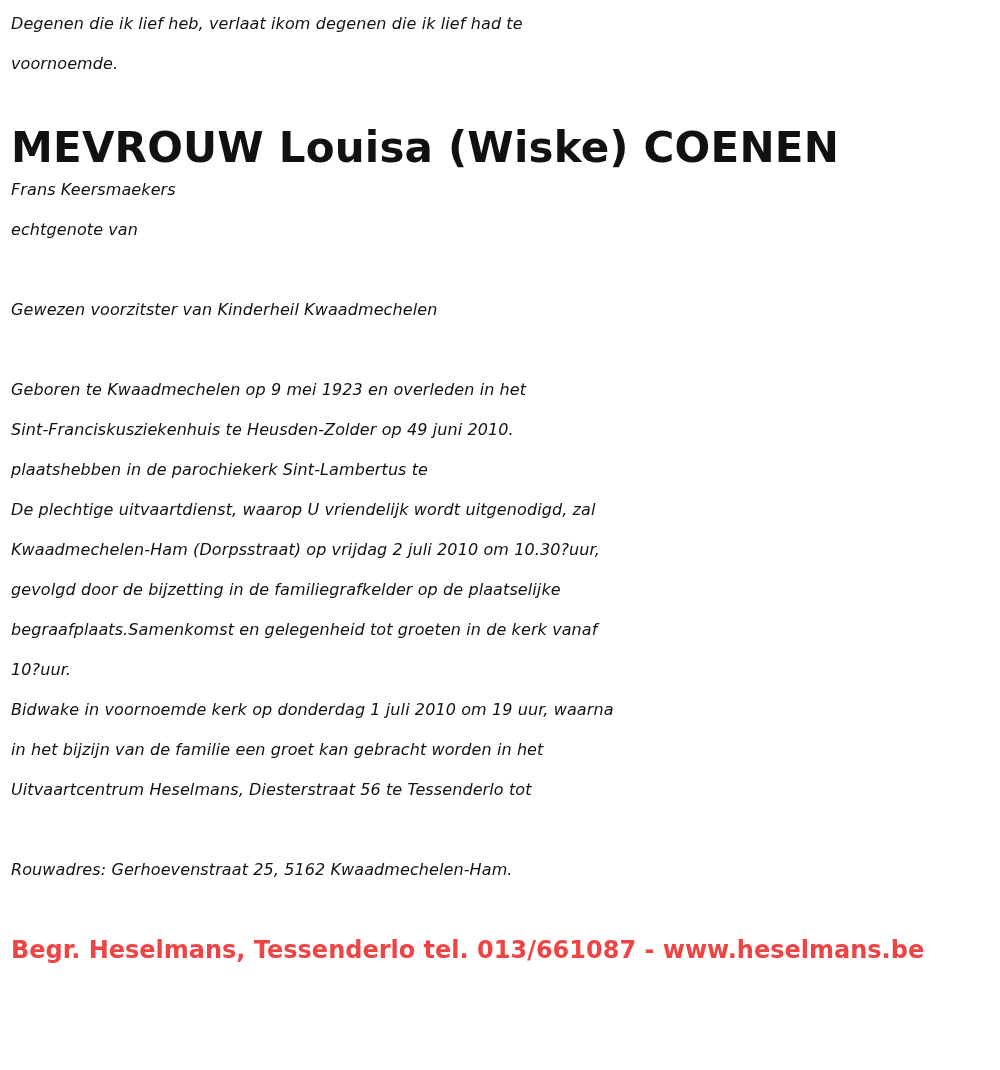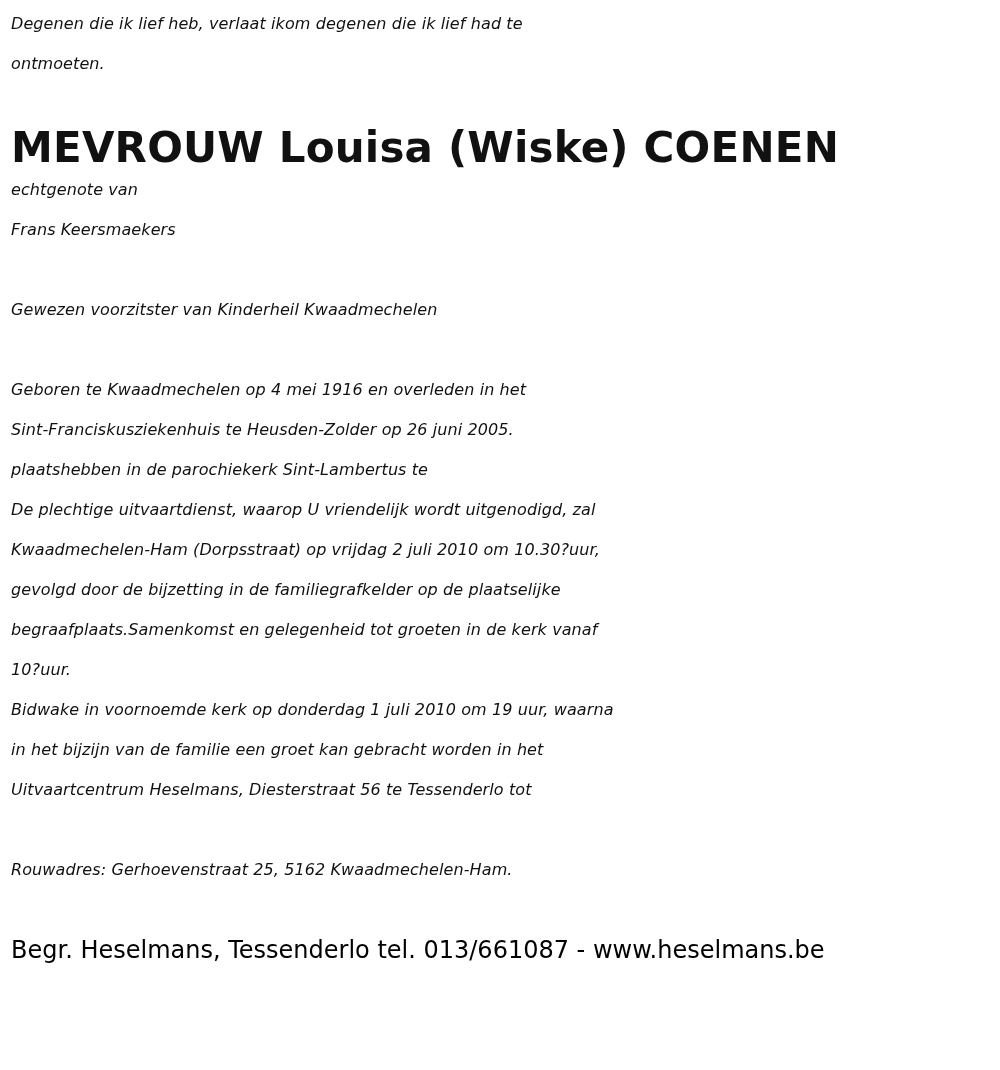--- a/index.html
+++ b/index.html
@@ -32,52 +32,53 @@
     }
     .title {
       font-size: 42px;
       font-weight: bold;
       line-height: 40px;
       padding-top: 4px;
       padding-bottom: 2px;
       letter-spacing: 0.2px;
     }
     .footer {
-      color: #000000;
+      color: #ef4444;
       font-size: 24px;
       line-height: 40px;
       white-space: nowrap;
       margin-top: 40px;
+      font-weight: bold;
     }
   </style>
 </head>
 <body>
 
 <div class="page">
 
   <div class="intro">
     <div class="line">Degenen die ik lief heb, verlaat ikom degenen die ik lief had te</div>
-    <div class="line">ontmoeten.</div>
+    <div class="line">voornoemde.</div>
   </div>
 
   <div class="title">MEVROUW Louisa (Wiske) COENEN</div>
+  <div class="line">Frans Keersmaekers</div>
   <div class="line">echtgenote van</div>
-  <div class="line">Frans Keersmaekers</div>
 
   <div class="gap"></div>
 
   <div>
     <div class="line">Gewezen voorzitster van Kinderheil Kwaadmechelen</div>
   </div>
 
   <div class="gap"></div>
 
   <div>
-    <div class="line">Geboren te Kwaadmechelen op 4 mei 1916 en overleden in het</div>
-    <div class="line">Sint-Franciskusziekenhuis te Heusden-Zolder op 26 juni 2005.</div>
+    <div class="line">Geboren te Kwaadmechelen op 9 mei 1923 en overleden in het</div>
+    <div class="line">Sint-Franciskusziekenhuis te Heusden-Zolder op 49 juni 2010.</div>
     <div class="line">plaatshebben in de parochiekerk Sint-Lambertus te</div>
     <div class="line">De plechtige uitvaartdienst, waarop U vriendelijk wordt uitgenodigd, zal</div>
     <div class="line">Kwaadmechelen-Ham (Dorpsstraat) op vrijdag 2 juli 2010 om 10.30?uur,</div>
     <div class="line">gevolgd door de bijzetting in de familiegrafkelder op de plaatselijke</div>
     <div class="line">begraafplaats.Samenkomst en gelegenheid tot groeten in de kerk vanaf</div>
     <div class="line">10?uur.</div>
     <div class="line">Bidwake in voornoemde kerk op donderdag 1 juli 2010 om 19 uur, waarna</div>
     <div class="line">in het bijzijn van de familie een groet kan gebracht worden in het</div>
     <div class="line">Uitvaartcentrum Heselmans, Diesterstraat 56 te Tessenderlo tot</div>
   </div>

